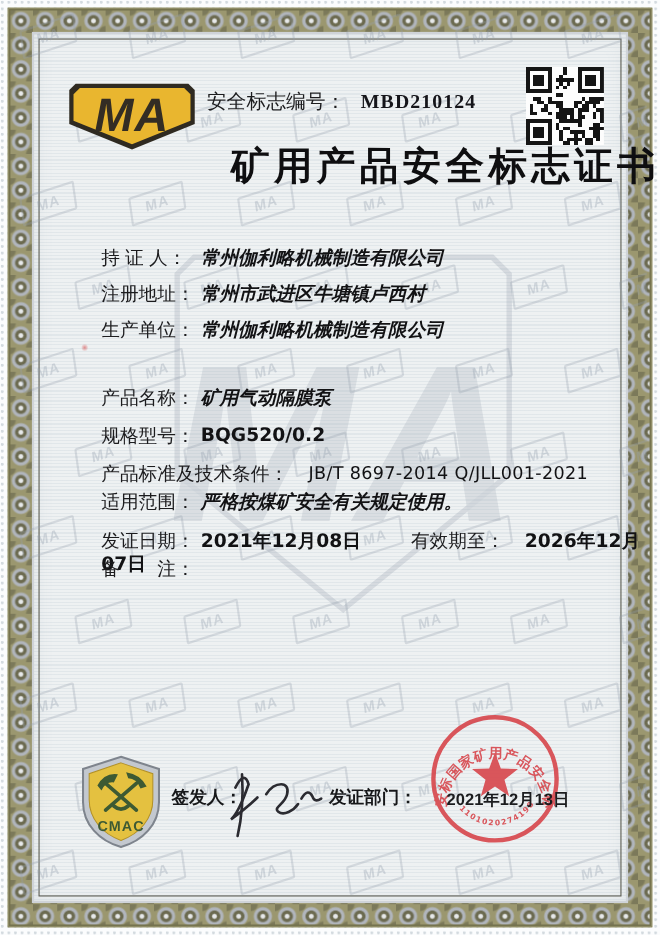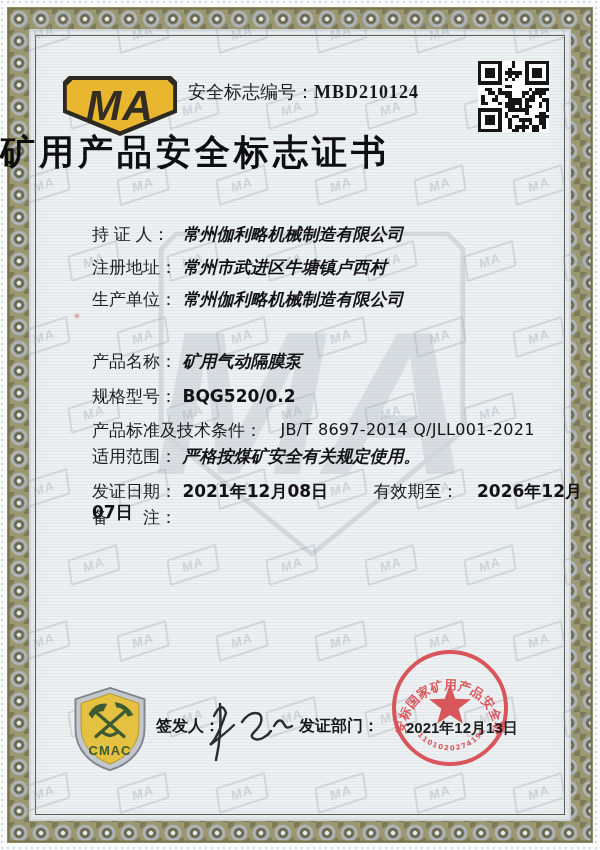--- a/index.html
+++ b/index.html
@@ -43,25 +43,25 @@
   .wm-stamp{
     position:absolute;width:48px;height:22px;border:2px solid rgba(148,158,172,.30);
     border-radius:2px;color:rgba(148,158,172,.34);
     font:900 13px/22px "Liberation Sans",sans-serif;text-align:center;letter-spacing:1px;
     transform:rotate(-18deg) skewX(-10deg);
   }
   .big-wm{position:absolute;left:158px;top:226px;width:308px;height:336px;opacity:.30;z-index:1;}
   
   .content-el{position:absolute;z-index:3;}
   .logo-svg{left:62px;top:74px;width:116px;height:64px;}
-  .serial{left:188px;top:82px;display:flex;align-items:flex-start;}
+  .serial{left:188px;top:82px;display:flex;gap:14px;align-items:flex-start;}
   .serial-label{font:500 18px/1.2 "Liberation Sans",sans-serif;color:#1c1c1e;}
   .serial-value{font:600 18px/1.2 "Liberation Serif",serif;color:#15151a;letter-spacing:1px;}
   .qr-svg{left:478px;top:61px;width:71px;height:71px;}
-  .title{left:0;right:0;top:133px;text-align:left;font:900 35px/1.1 "Liberation Sans",sans-serif;
+  .title{left:0;right:0;top:133px;text-align:right;font:900 35px/1.1 "Liberation Sans",sans-serif;
     color:#0e0e10;letter-spacing:4px;}
   .row{left:92px;right:54px;}
   .flabel{display:inline-block;width:86px;font:500 17px/1.25 "Liberation Sans",sans-serif;color:#1c1c1e;vertical-align:top;}
   .flabel.wide{width:auto;margin-right:14px;}
   .fval{font:700 17px/1.25 "Liberation Serif",serif;font-style:italic;color:#121214;}
   .fval.plain{font:700 17px/1.25 "DejaVu Sans",sans-serif;font-style:normal;}
   .fval.std{font:500 16px/1.25 "DejaVu Sans",sans-serif;font-style:normal;letter-spacing:.3px;}
   .fval.wrap{display:inline-block;max-width:344px;vertical-align:top;}
   .r0{top:224px}.r1{top:257px}.r2{top:289px}.r3{top:312px}.r4{top:351px}
   .r5{top:386px}.r6{top:420px}.r7{top:446px}

